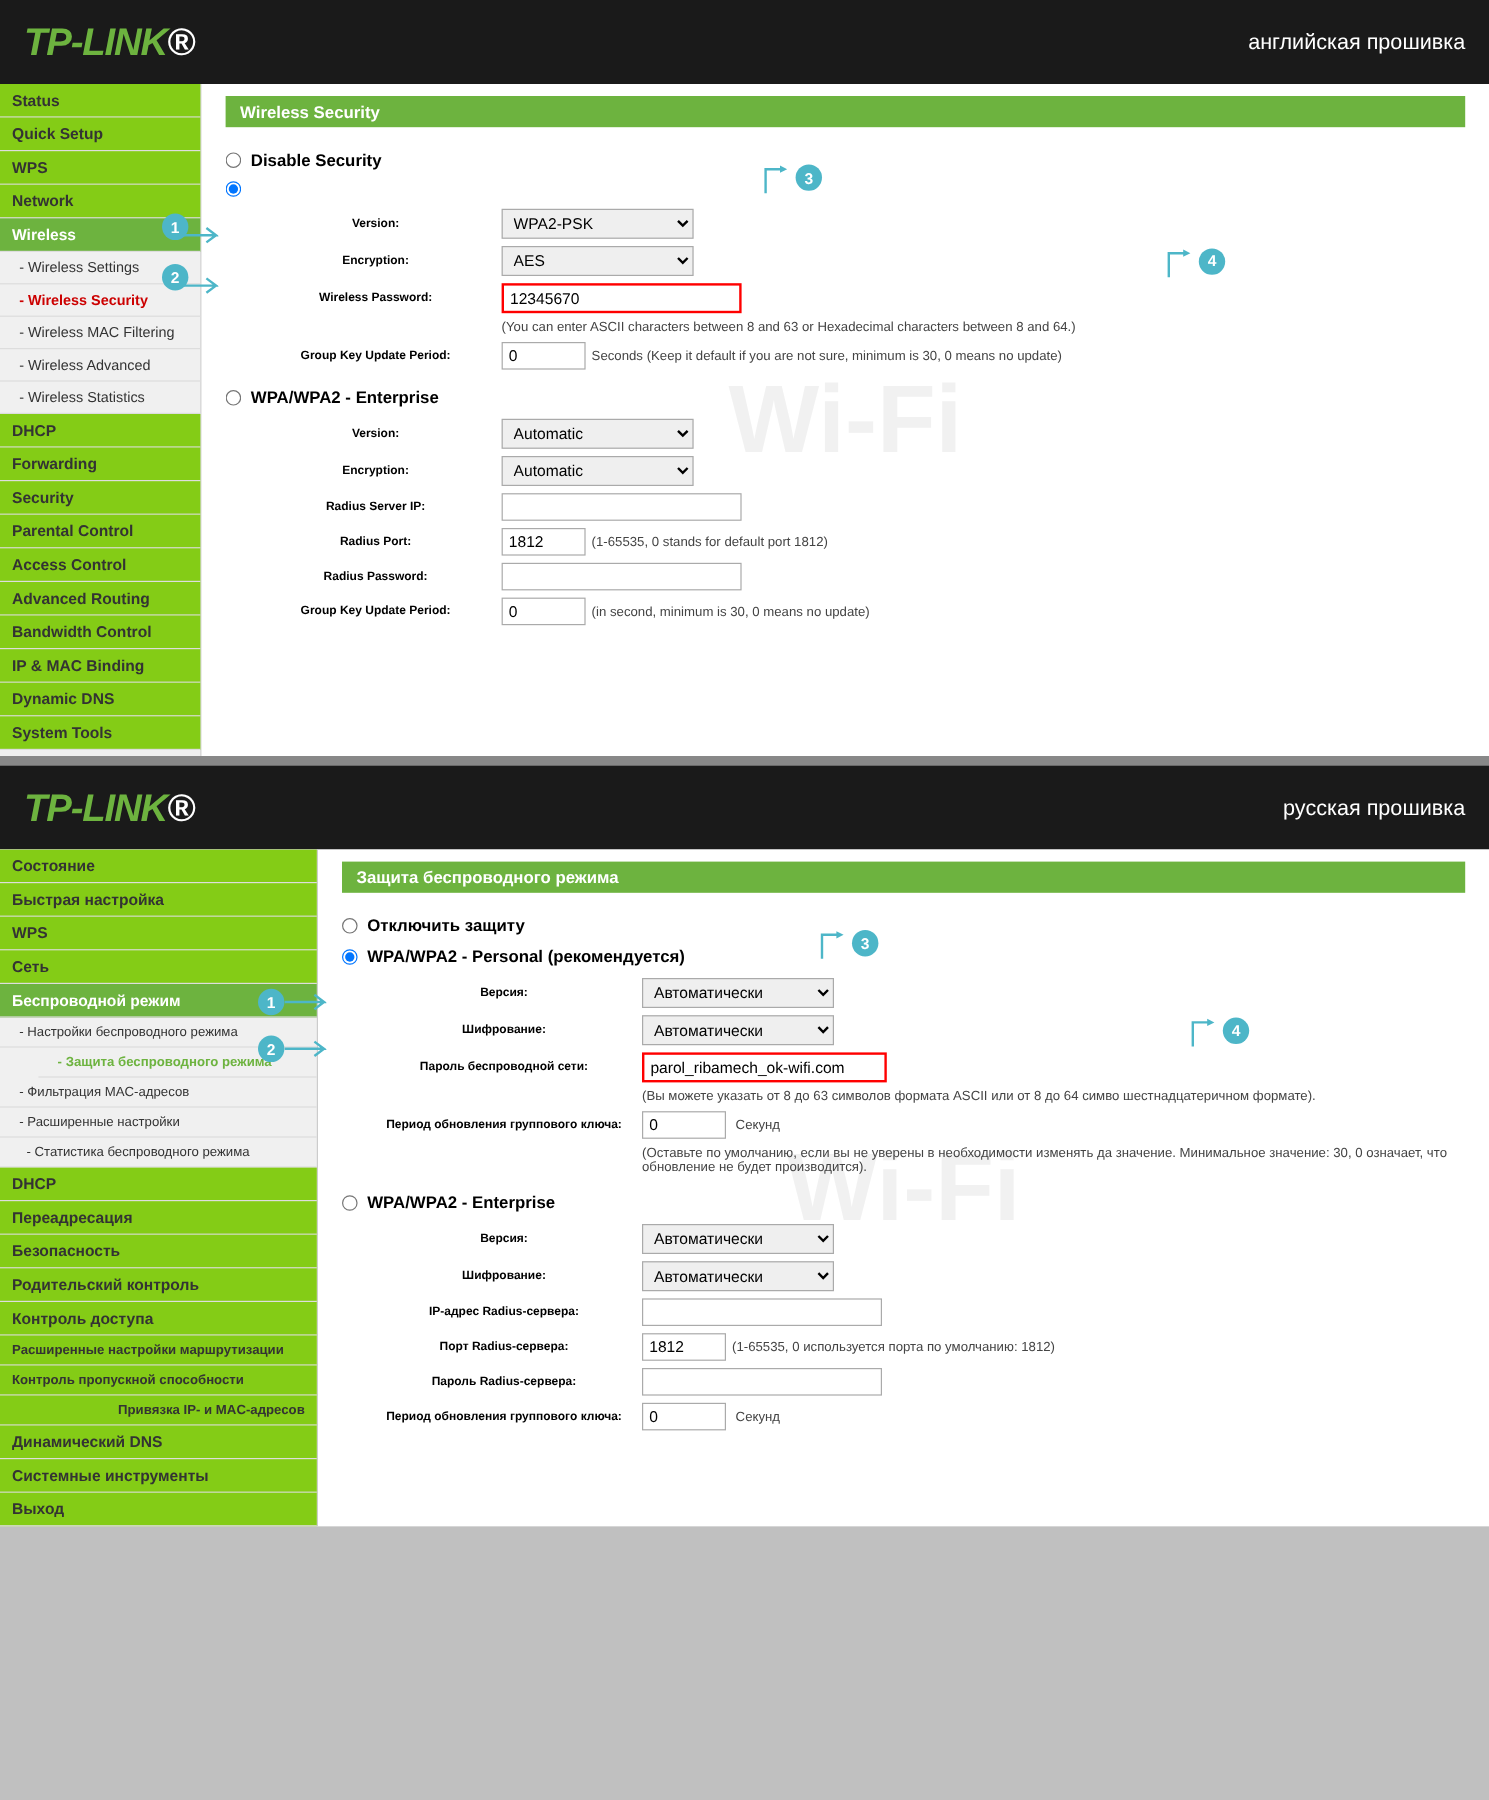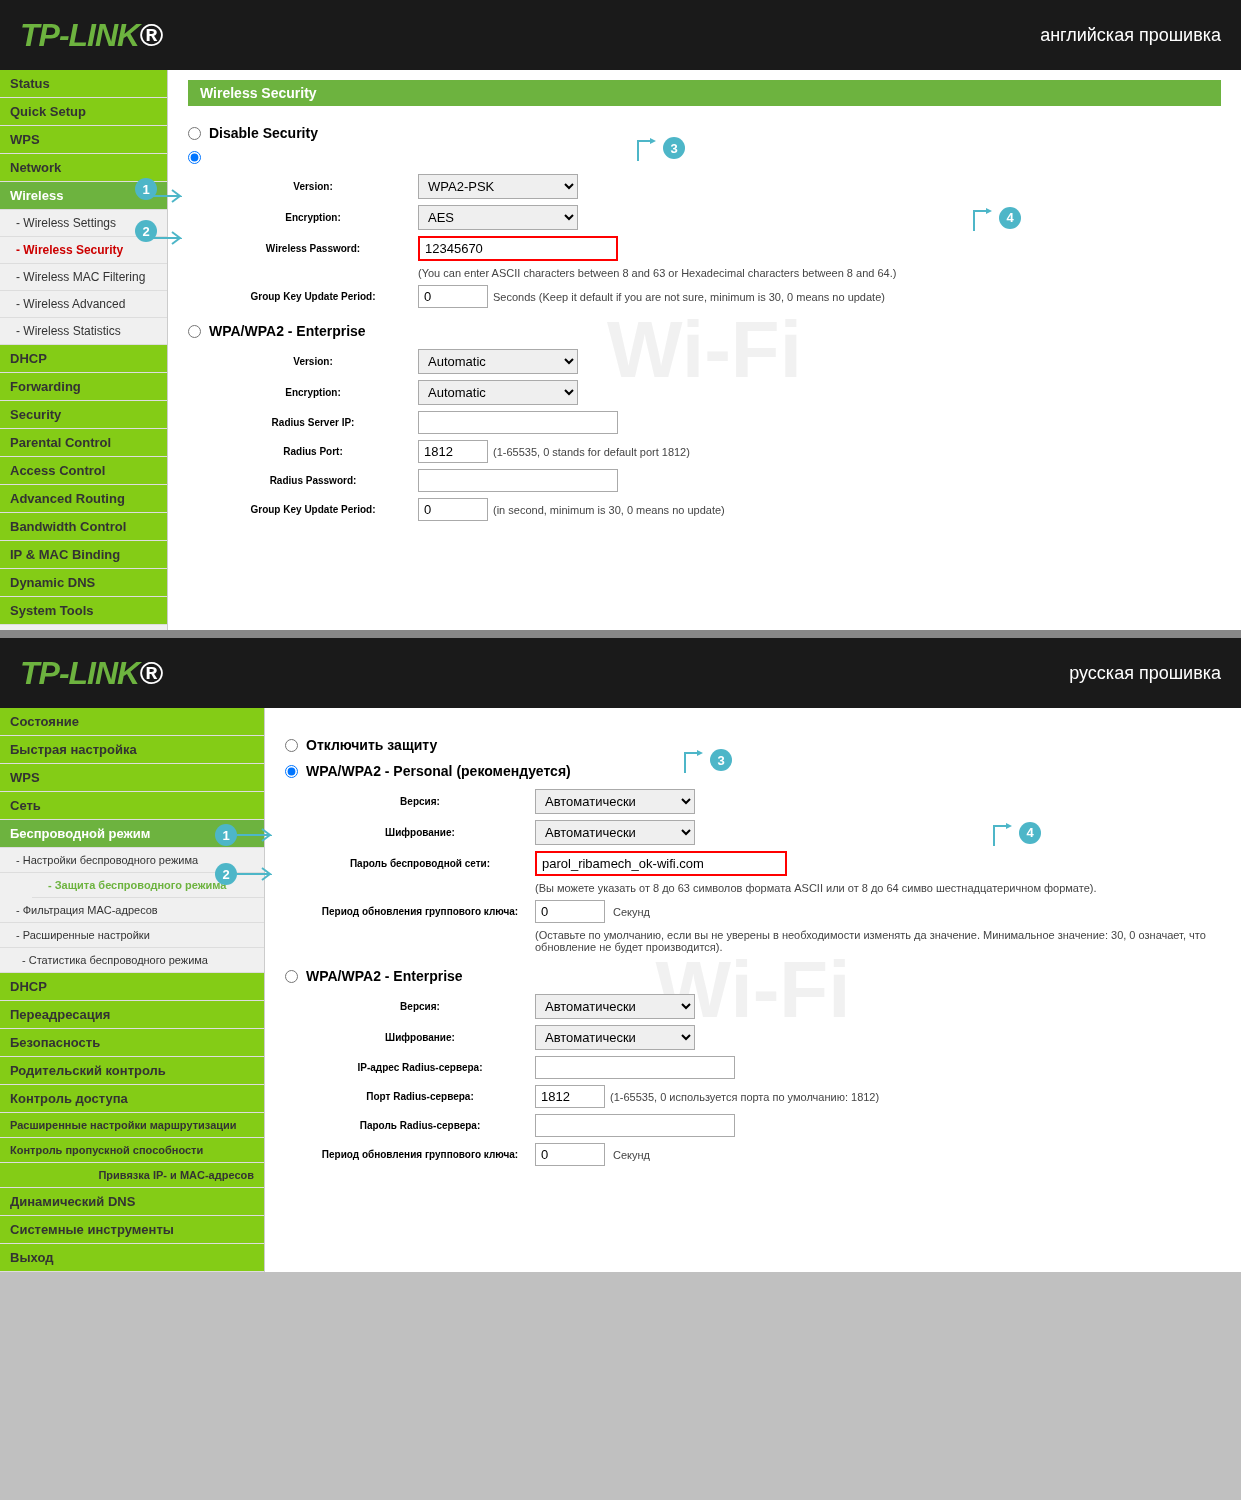--- a/index.html
+++ b/index.html
@@ -362,20 +362,21 @@
       <div class="sidebar-item parent" style="font-size:11px;">Расширенные настройки маршрутизации</div>
       <div class="sidebar-item parent" style="font-size:11px;">Контроль пропускной способности</div>
       <div class="sidebar-item parent" style="font-size:11px;text-align:right;">Привязка IP- и MAC-адресов</div>
       <div class="sidebar-item parent">Динамический DNS</div>
       <div class="sidebar-item parent">Системные инструменты</div>
       <div class="sidebar-item parent">Выход</div>
     </div>
 
     <div class="content">
       <div class="watermark">Wi-Fi</div>
+      <div class="content-title">Защита беспроводного режима</div>
 
       <div class="form-section">
 
         <div class="radio-row">
           <input type="radio" name="security_ru" style="">
           <span>Отключить защиту</span>
         </div>
 
         <div class="radio-row" style="position:relative;">
           <input type="radio" name="security_ru" checked="" style="">
@@ -406,21 +407,21 @@
             <svg width="40" height="30">
                 <path d="M20,28 L20,8 L35,8" stroke="#4db6c8" stroke-width="2" fill="none"></path>
                 <polygon points="32,5 38,8 32,11" fill="#4db6c8"></polygon>
               </svg>
             <span class="badge">4</span>
           </span>
         </div>
 
         <div class="form-row">
           <span class="form-label" style="width:220px;">Пароль беспроводной сети:</span>
-          <input type="text" class="form-control form-control-password" style="width: 252px;" value="parol_ribamech_ok-wifi.com">
+          <input type="text" class="form-control form-control-password" style="width: 204px;" value="parol_ribamech_ok-wifi.com">
         </div>
 
         <div class="form-hint-block" style="padding-left:250px; font-size:11px;">(Вы можете указать от 8 до 63 символов формата ASCII или от 8 до 64 симво шестнадцатеричном формате).</div>
 
         <div class="form-row">
           <span class="form-label" style="width:220px;">Период обновления группового ключа:</span>
           <input type="text" class="form-control form-control-short" value="0" style="">
           <span class="form-hint" style="margin-left:8px;">Секунд</span>
         </div>
 

